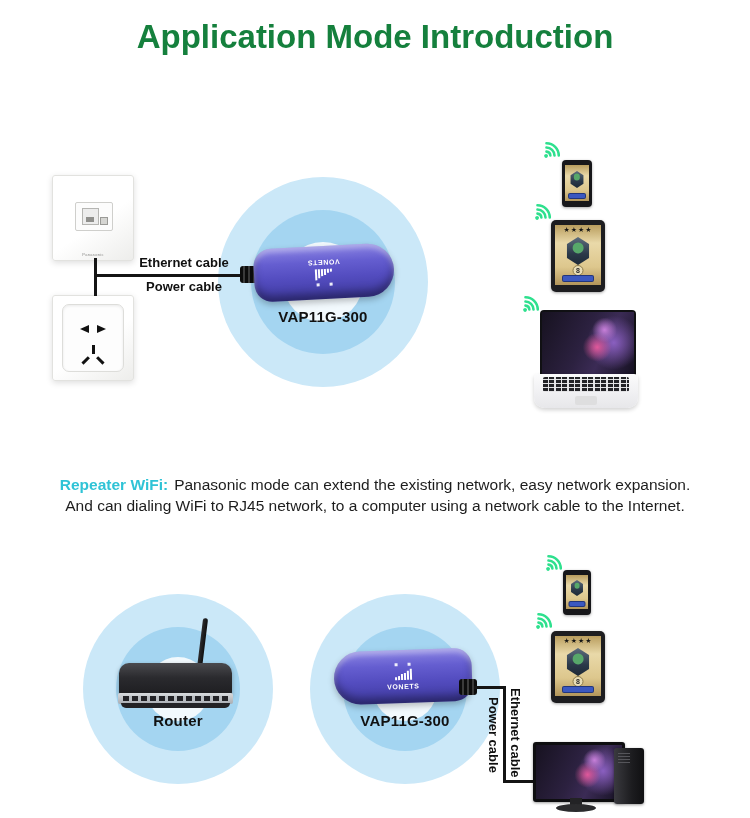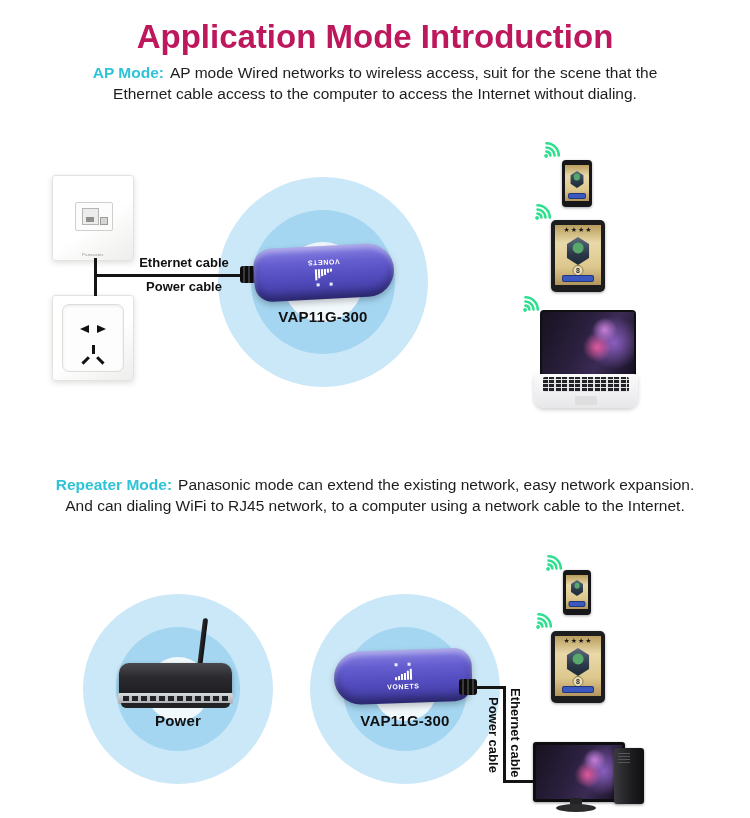--- a/index.html
+++ b/index.html
@@ -1,19 +1,19 @@
 <!DOCTYPE html>
 <html><head>
 <meta charset="utf-8">
 <style>
   html,body{margin:0;padding:0;background:#fff;}
   .canvas{position:relative;width:750px;height:818px;background:#fff;overflow:hidden;
           font-family:"Liberation Sans",sans-serif;color:#1f1f1f;margin:0 auto;}
   .abs{position:absolute;}
-  .title{top:18px;left:0;width:750px;text-align:center;font-size:33px;font-weight:bold;color:#be185d;letter-spacing:0;}
+  .title{top:18px;left:0;width:750px;text-align:center;font-size:33px;font-weight:bold;color:#15803d;letter-spacing:0;}
   .para{left:0;width:750px;text-align:center;font-size:15.5px;line-height:21px;color:#1d1d1d;}
   .mode-heading{color:#2fc3d6;font-weight:bold;margin-right:6px;}
   
   .circle{border-radius:50%;}
   .c-outer{background:#cbe8f8;}
   .c-mid{background:#a4d5f1;}
   .c-in{background:#f2f9fd;}
   
   .plate{background:linear-gradient(145deg,#ffffff 55%,#ededeb 100%);border:1px solid #e2e2df;
          border-radius:3px;box-shadow:0 2px 6px rgba(0,0,0,.13);}
@@ -80,24 +80,20 @@
   .tower-vents{position:absolute;left:4px;top:5px;width:12px;height:10px;background:repeating-linear-gradient(180deg,#55555a 0 1px,transparent 1px 3px);}
   .wifi-icon{transform:rotate(45deg);}
 </style>
 </head>
 <body>
 
 <div class="canvas">
 
   <div class="abs title">Application Mode Introduction</div>
 
-  <div class="abs para" style="top:62px;">
-    <div><span class="mode-heading">AP Mode:</span><span>AP mode Wired networks to wireless access, suit for the scene that the</span></div>
-    <div><span>Ethernet cable access to the computer to access the Internet without dialing.</span></div>
-  </div>
 
   <div class="abs circle c-outer" style="left:218px;top:177px;width:210px;height:210px;"></div>
   <div class="abs circle c-mid" style="left:251px;top:210px;width:144px;height:144px;"></div>
   <div class="abs circle c-in" style="left:283px;top:242px;width:80px;height:80px;"></div>
 
   <div class="abs plate" style="left:52px;top:175px;width:80px;height:84px;">
     <div class="rj45-frame">
       <div class="rj45-jack">
           <div class="rj45-pin"></div>
         </div>
@@ -181,39 +177,39 @@
   </svg>
   <div class="abs laptop-screen" style="left:540px;top:310px;width:92px;height:64px;">
     <div class="game-art" style="width:100%;height:100%;"></div>
   </div>
   <div class="abs laptop-base" style="left:534px;top:374px;width:104px;height:34px;">
     <div class="keys"></div>
     <div class="trackpad"></div>
   </div>
 
   <div class="abs para" style="top:474px;">
-    <div><span class="mode-heading">Repeater Mode:</span><span>Panasonic mode can extend the existing network, easy network expansion.</span></div>
+    <div><span class="mode-heading">Repeater WiFi:</span><span>Panasonic mode can extend the existing network, easy network expansion.</span></div>
     <div><span>And can dialing WiFi to RJ45 network, to a computer using a network cable to the Internet.</span></div>
   </div>
 
   <div class="abs circle c-outer" style="left:83px;top:594px;width:190px;height:190px;"></div>
   <div class="abs circle c-mid" style="left:116px;top:627px;width:124px;height:124px;"></div>
   <div class="abs circle c-in" style="left:146px;top:657px;width:64px;height:64px;"></div>
 
   <div class="abs circle c-outer" style="left:310px;top:594px;width:190px;height:190px;"></div>
   <div class="abs circle c-mid" style="left:343px;top:627px;width:124px;height:124px;"></div>
   <div class="abs circle c-in" style="left:373px;top:657px;width:64px;height:64px;"></div>
 
   <div class="abs antenna" style="left:197px;top:618px;width:5px;height:50px;"></div>
   <div class="abs router-body" style="left:119px;top:663px;width:113px;height:33px;"></div>
   <div class="abs router-front" style="left:118px;top:693px;width:115px;height:11px;">
     <div class="router-ports"></div>
   </div>
   <div class="abs router-bottom" style="left:121px;top:703px;width:109px;height:5px;"></div>
-  <div class="abs dev-label" style="left:128px;top:712px;width:100px;">Power</div>
+  <div class="abs dev-label" style="left:128px;top:712px;width:100px;">Router</div>
 
   <div class="abs vap" style="left:334px;top:650px;width:138px;height:53px;border-radius:27px 18px 18px 27px;transform:rotate(-2deg);">
     <div class="vap-face">
       <div class="vap-icons">
           <span></span>
           <span></span>
         </div>
       <div class="vap-bars">
         <span style="height:3px;"></span>
           <span style="height:4px;"></span>

